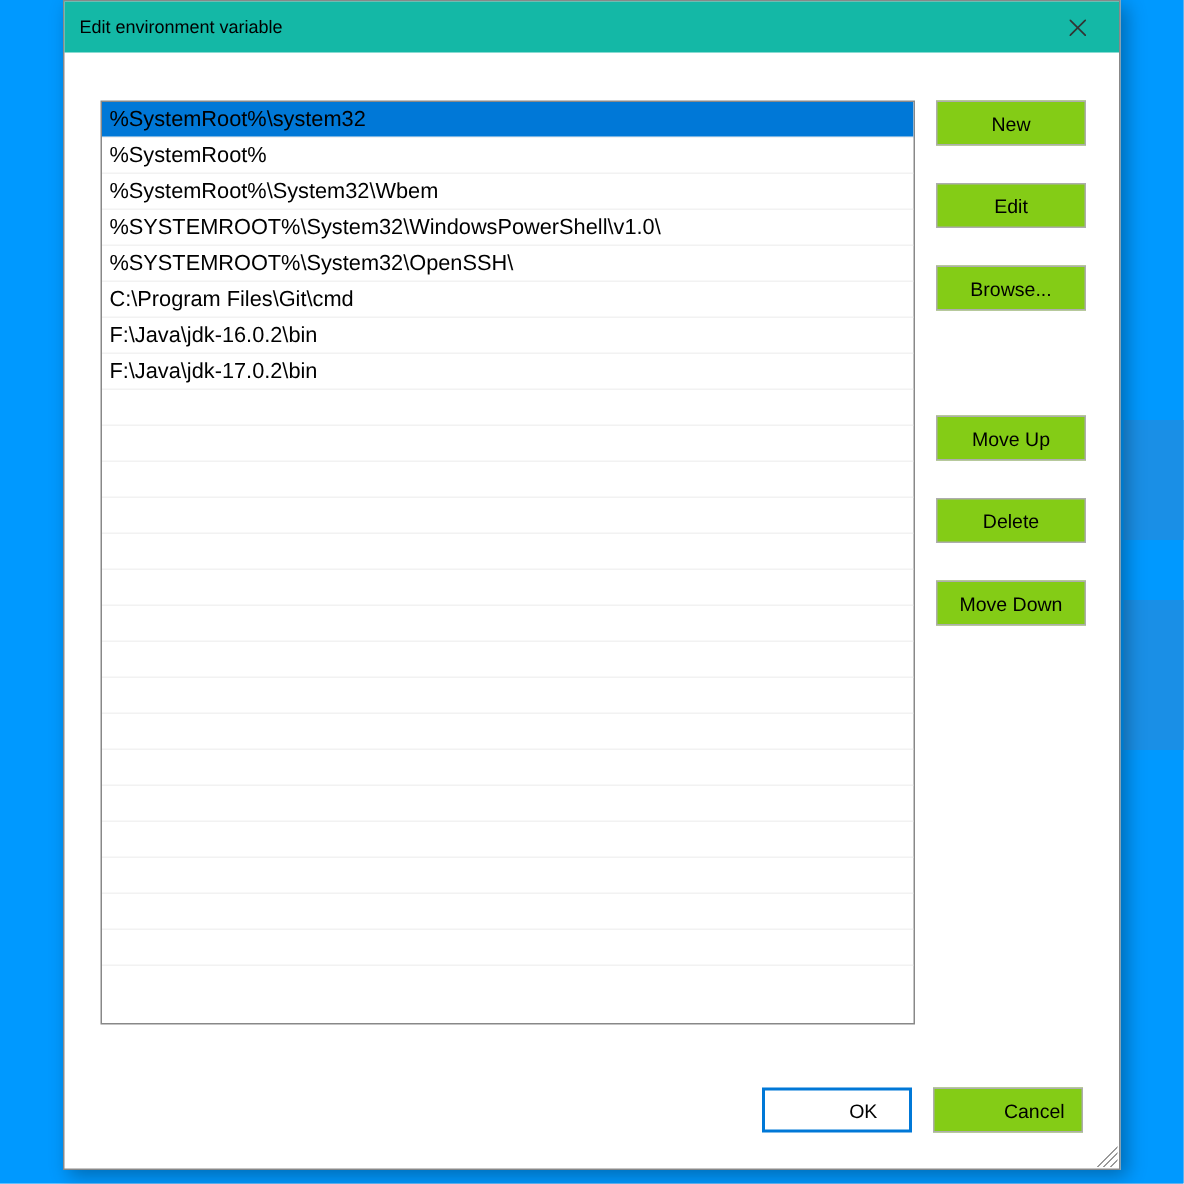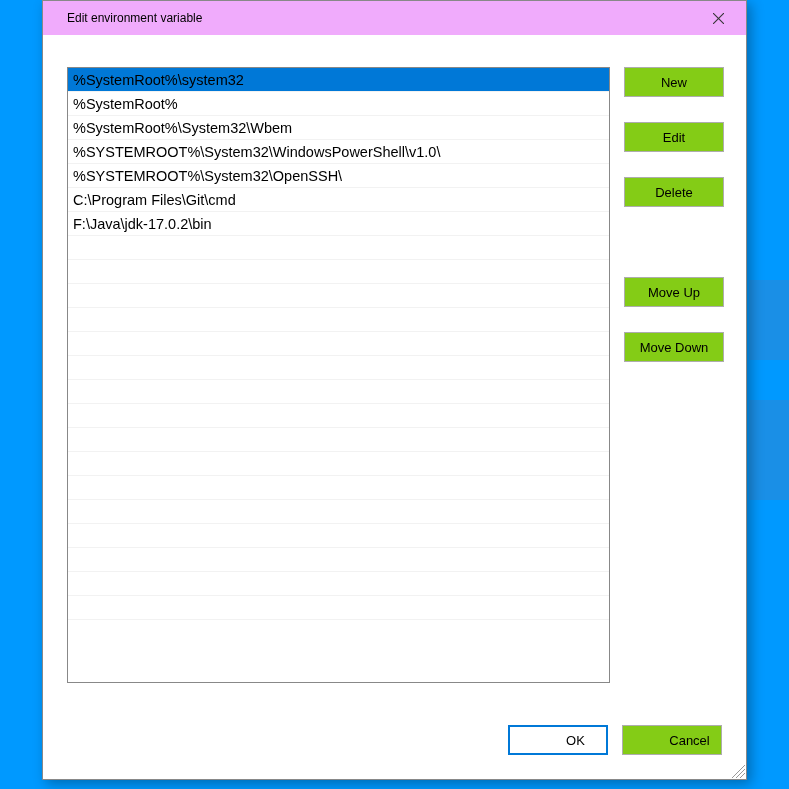--- a/index.html
+++ b/index.html
@@ -38,24 +38,24 @@
       width: 705px;
       height: 780px;
       background: #ffffff;
       border: 1px solid #888;
       box-shadow: 4px 4px 12px rgba(0,0,0,0.3);
     }
     .titlebar {
       height: 34px;
       display: flex;
       align-items: center;
-      padding: 0 8px 0 24px;
+      padding: 0 8px 0 10px;
       font-size: 12px;
       color: #000;
-      background: #f0abfc;
+      background: #14b8a6;
     }
     .titlebar-title { flex: 1; }
     .close-btn {
       width: 40px;
       height: 28px;
       display: flex;
       align-items: center;
       justify-content: center;
       font-size: 14px;
       color: #333;
@@ -167,20 +167,21 @@
 
   <div class="dialog-body">
 
     <div class="list-box" id="listBox">
         <div class="list-row selected">%SystemRoot%\system32</div>
         <div class="list-row">%SystemRoot%</div>
         <div class="list-row">%SystemRoot%\System32\Wbem</div>
         <div class="list-row">%SYSTEMROOT%\System32\WindowsPowerShell\v1.0\</div>
         <div class="list-row">%SYSTEMROOT%\System32\OpenSSH\</div>
         <div class="list-row">C:\Program Files\Git\cmd</div>
+        <div class="list-row">F:\Java\jdk-16.0.2\bin</div>
         <div class="list-row">F:\Java\jdk-17.0.2\bin</div>
         <div class="list-row empty">&nbsp;</div>
         <div class="list-row empty">&nbsp;</div>
         <div class="list-row empty">&nbsp;</div>
         <div class="list-row empty">&nbsp;</div>
         <div class="list-row empty">&nbsp;</div>
         <div class="list-row empty">&nbsp;</div>
         <div class="list-row empty">&nbsp;</div>
         <div class="list-row empty">&nbsp;</div>
         <div class="list-row empty">&nbsp;</div>
@@ -189,22 +190,23 @@
         <div class="list-row empty">&nbsp;</div>
         <div class="list-row empty">&nbsp;</div>
         <div class="list-row empty">&nbsp;</div>
         <div class="list-row empty">&nbsp;</div>
         <div class="list-row empty">&nbsp;</div>
       </div>
 
     <div class="btn-col">
       <button class="btn btn-new">New</button>
       <button class="btn gap-sm">Edit</button>
+      <button class="btn gap-sm">Browse...</button>
+      <button class="btn gap-lg">Move Up</button>
       <button class="btn gap-sm">Delete</button>
-      <button class="btn gap-lg">Move Up</button>
       <button class="btn gap-sm">Move Down</button>
     </div>
 
     <div class="bottom-row">
       <button class="btn primary">OK</button>
       <button class="btn">Cancel</button>
     </div>
   </div>
 
   <div class="resize-grip"></div>

